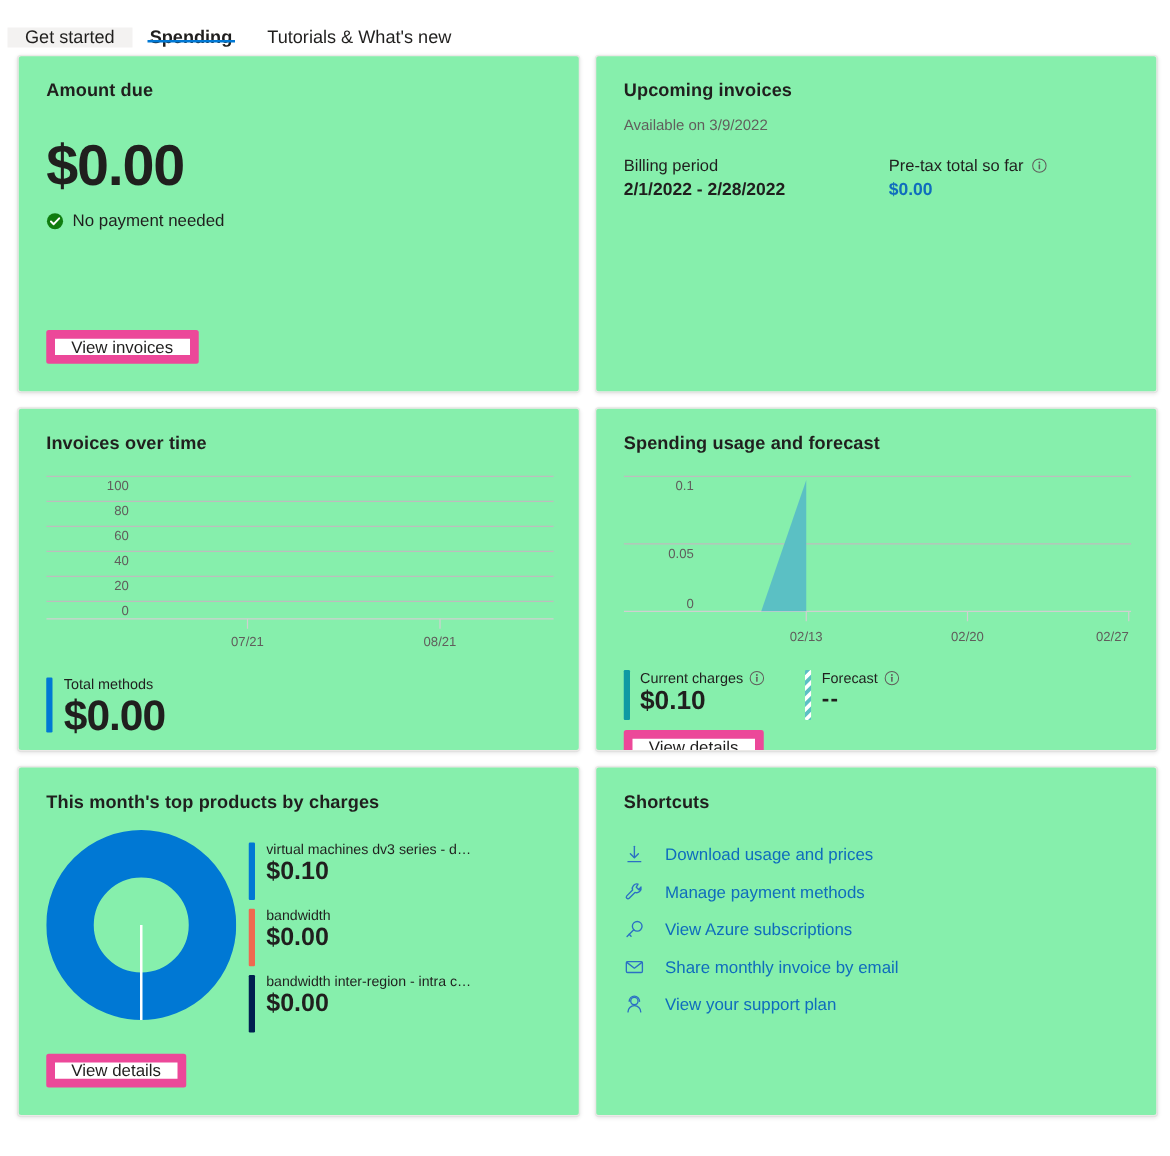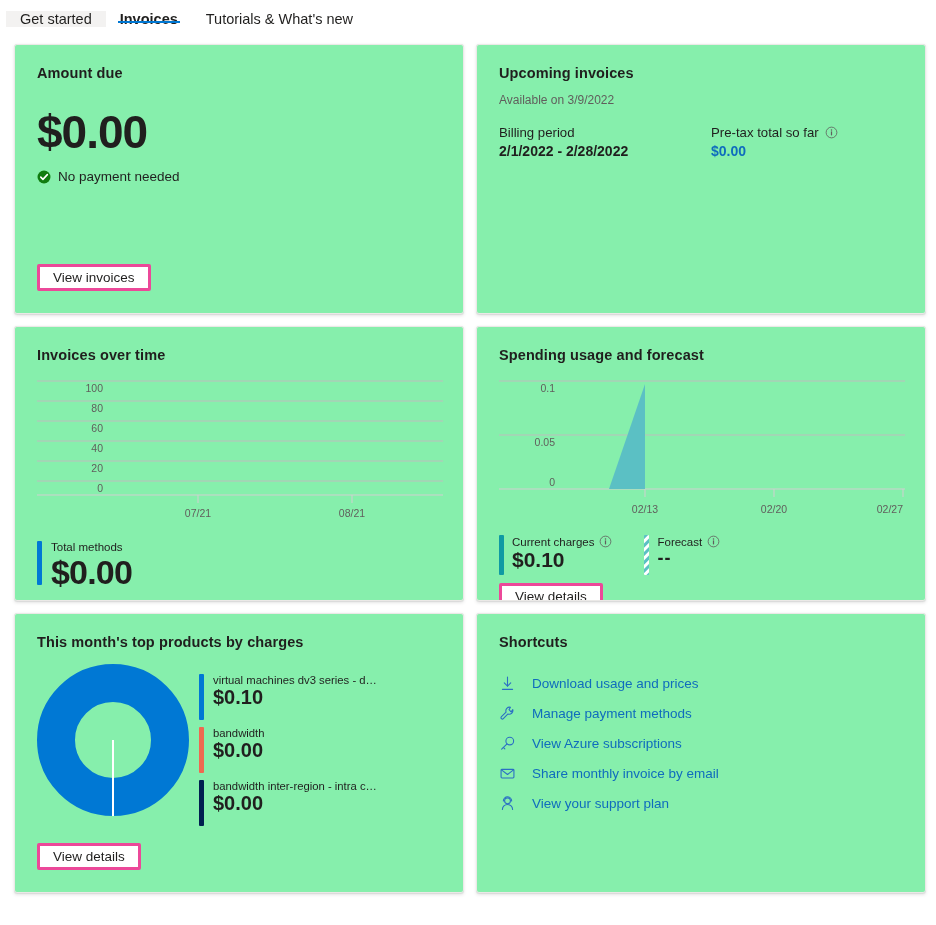--- a/index.html
+++ b/index.html
@@ -6,21 +6,21 @@
   html, body {
     width: 936px; height: 925px;
     background: #ffffff;
     font-family: "Liberation Sans", sans-serif;
     color: #201f1e;
     overflow: hidden;
   }
 
   
   .tabbar {
-    display: flex; align-items: center;
+    display: flex; align-items: flex-end;
     height: 38px; padding-left: 6px;
   }
   .tab {
     display: flex; align-items: center;
     padding: 0 14px;
     font-size: 14.5px; color: #201f1e;
     position: relative; cursor: pointer;
     white-space: nowrap;
   }
   .tab.hovered { background: #f3f2f1; }
@@ -60,21 +60,21 @@
     color: #201f1e; margin-top: 28px;
   }
   .status-row {
     display: flex; align-items: center; gap: 7px;
     margin-top: 14px; font-size: 13.5px; color: #201f1e;
   }
   .check-ico { width: 14px; height: 14px; flex: 0 0 14px; display:block; }
   .btn {
     display: inline-flex; align-items: center; justify-content: center;
     height: 27px; padding: 0 13px;
-    background: #ffffff; border: 3px solid #ec4899;
+    background: #ffffff; border: 7px solid #ec4899;
     border-radius: 2px; font-size: 13.5px; color: #201f1e;
     font-family: inherit; cursor: pointer; white-space: nowrap;
   }
   .btn-bottom { position: absolute; left: 22px; bottom: 22px; }
 
   
   .sub-muted { font-size: 12px; color: #605e5c; margin-top: 12px; }
   .two-col { display: flex; margin-top: 18px; }
   .col-a { width: 212px; }
   .field-label {
@@ -129,21 +129,21 @@
   .sc-text { font-size: 13.5px; color: #0f6cbd; }
 </style>
 </head>
 <body>
 
 <div class="tabbar">
   <div class="tab hovered">
     <span>Get started</span>
   </div>
   <div class="tab active">
-    <span>Invoices</span>
+    <span>Spending</span>
   </div>
   <div class="tab">
     <span>Tutorials &amp; What's new</span>
   </div>
 </div>
 
 <div class="grid">
 
   <div class="card">
     <div class="card-title">Amount due</div>

